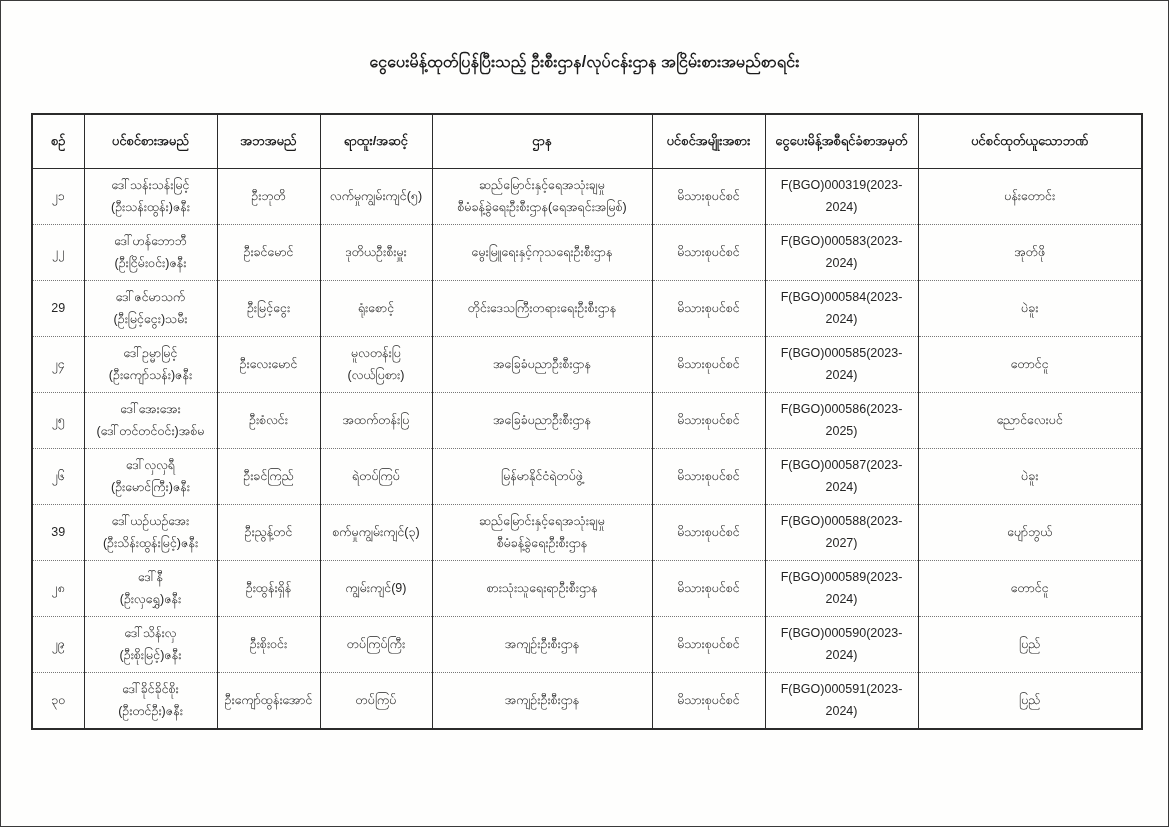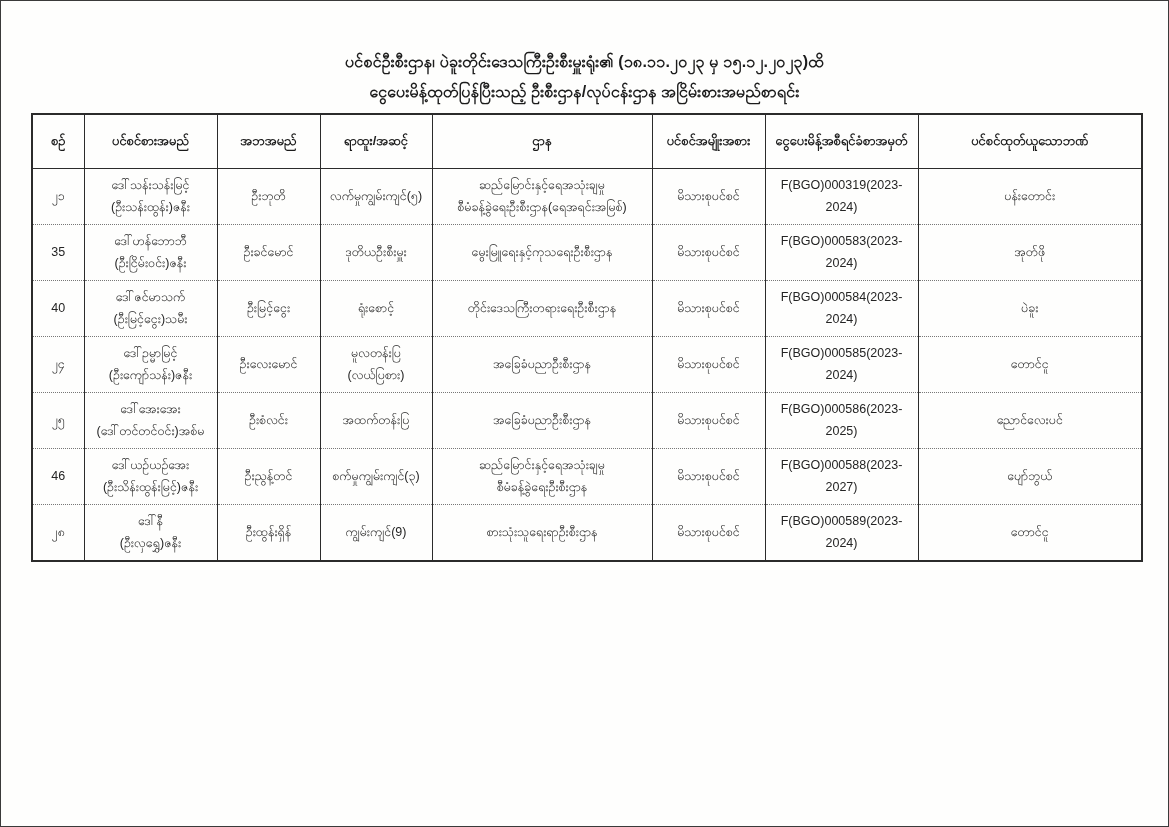--- a/index.html
+++ b/index.html
@@ -63,21 +63,20 @@
     height: 47px;
   }
   table.roster tbody tr:first-child td { border-top: none; }
   .cell-line { display: block; }
 </style>
 </head>
 <body>
 
 <div class="page">
   <div class="title-block">
-    <div class="title-line">ပင်စင်ဦးစီးဌာန၊ ပဲခူးတိုင်းဒေသကြီးဦးစီးမှူးရုံး၏ (၁၈.၁၁.၂၀၂၃ မှ ၁၅.၁၂.၂၀၂၃)ထိ</div>
     <div class="title-line">ငွေပေးမိန့်ထုတ်ပြန်ပြီးသည့် ဦးစီးဌာန/လုပ်ငန်းဌာန အငြိမ်းစားအမည်စာရင်း</div>
   </div>
 
   <table class="roster">
     <colgroup id="roster-cols">
         <col style="width: 52px;">
         <col style="width: 133px;">
         <col style="width: 103px;">
         <col style="width: 112px;">
         <col style="width: 220px;">
@@ -110,38 +109,38 @@
           </td>
           <td>
             <span class="cell-line">ဆည်မြောင်းနှင့်ရေအသုံးချမှု</span>
             <span class="cell-line">စီမံခန့်ခွဲရေးဦးစီးဌာန(ရေအရင်းအမြစ်)</span>
           </td>
           <td>မိသားစုပင်စင်</td>
           <td>F(BGO)000319(2023-2024)</td>
           <td>ပန်းတောင်း</td>
         </tr>
         <tr>
-          <td>35</td>
+          <td>၂၂</td>
           <td>
             <span class="cell-line">ဒေါ်ဟန်ဘောဘီ</span>
             <span class="cell-line">(ဦးငြိမ်းဝင်း)ဇနီး</span>
           </td>
           <td>ဦးခင်မောင်</td>
           <td>
             <span class="cell-line">ဒုတိယဦးစီးမှူး</span>
           </td>
           <td>
             <span class="cell-line">မွေးမြူရေးနှင့်ကုသရေးဦးစီးဌာန</span>
           </td>
           <td>မိသားစုပင်စင်</td>
           <td>F(BGO)000583(2023-2024)</td>
           <td>အုတ်ဖို</td>
         </tr>
         <tr>
-          <td>40</td>
+          <td>29</td>
           <td>
             <span class="cell-line">ဒေါ်ဇင်မာသက်</span>
             <span class="cell-line">(ဦးမြင့်ငွေး)သမီး</span>
           </td>
           <td>ဦးမြင့်ငွေး</td>
           <td>
             <span class="cell-line">ရုံးစောင့်</span>
           </td>
           <td>
             <span class="cell-line">တိုင်းဒေသကြီးတရားရေးဦးစီးဌာန</span>
@@ -179,21 +178,38 @@
             <span class="cell-line">အထက်တန်းပြ</span>
           </td>
           <td>
             <span class="cell-line">အခြေခံပညာဦးစီးဌာန</span>
           </td>
           <td>မိသားစုပင်စင်</td>
           <td>F(BGO)000586(2023-2025)</td>
           <td>ညောင်လေးပင်</td>
         </tr>
         <tr>
-          <td>46</td>
+          <td>၂၆</td>
+          <td>
+            <span class="cell-line">ဒေါ်လှလှရီ</span>
+            <span class="cell-line">(ဦးမောင်ကြီး)ဇနီး</span>
+          </td>
+          <td>ဦးခင်ကြည်</td>
+          <td>
+            <span class="cell-line">ရဲတပ်ကြပ်</span>
+          </td>
+          <td>
+            <span class="cell-line">မြန်မာနိုင်ငံရဲတပ်ဖွဲ့</span>
+          </td>
+          <td>မိသားစုပင်စင်</td>
+          <td>F(BGO)000587(2023-2024)</td>
+          <td>ပဲခူး</td>
+        </tr>
+        <tr>
+          <td>39</td>
           <td>
             <span class="cell-line">ဒေါ်ယဉ်ယဉ်အေး</span>
             <span class="cell-line">(ဦးသိန်းထွန်းမြင့်)ဇနီး</span>
           </td>
           <td>ဦးညွန့်တင်</td>
           <td>
             <span class="cell-line">စက်မှုကျွမ်းကျင်(၃)</span>
           </td>
           <td>
             <span class="cell-line">ဆည်မြောင်းနှင့်ရေအသုံးချမှု</span>
@@ -212,16 +228,50 @@
           <td>ဦးထွန်းရှိန်</td>
           <td>
             <span class="cell-line">ကျွမ်းကျင်(9)</span>
           </td>
           <td>
             <span class="cell-line">စားသုံးသူရေးရာဦးစီးဌာန</span>
           </td>
           <td>မိသားစုပင်စင်</td>
           <td>F(BGO)000589(2023-2024)</td>
           <td>တောင်ငူ</td>
+        </tr>
+        <tr>
+          <td>၂၉</td>
+          <td>
+            <span class="cell-line">ဒေါ်သိန်းလှ</span>
+            <span class="cell-line">(ဦးစိုးမြင့်)ဇနီး</span>
+          </td>
+          <td>ဦးစိုးဝင်း</td>
+          <td>
+            <span class="cell-line">တပ်ကြပ်ကြီး</span>
+          </td>
+          <td>
+            <span class="cell-line">အကျဉ်းဦးစီးဌာန</span>
+          </td>
+          <td>မိသားစုပင်စင်</td>
+          <td>F(BGO)000590(2023-2024)</td>
+          <td>ပြည်</td>
+        </tr>
+        <tr>
+          <td>၃၀</td>
+          <td>
+            <span class="cell-line">ဒေါ်ခိုင်ခိုင်စိုး</span>
+            <span class="cell-line">(ဦးတင်ဦး)ဇနီး</span>
+          </td>
+          <td>ဦးကျော်ထွန်းအောင်</td>
+          <td>
+            <span class="cell-line">တပ်ကြပ်</span>
+          </td>
+          <td>
+            <span class="cell-line">အကျဉ်းဦးစီးဌာန</span>
+          </td>
+          <td>မိသားစုပင်စင်</td>
+          <td>F(BGO)000591(2023-2024)</td>
+          <td>ပြည်</td>
         </tr>
       </tbody>
   </table>
 </div>
 
 </body></html>

